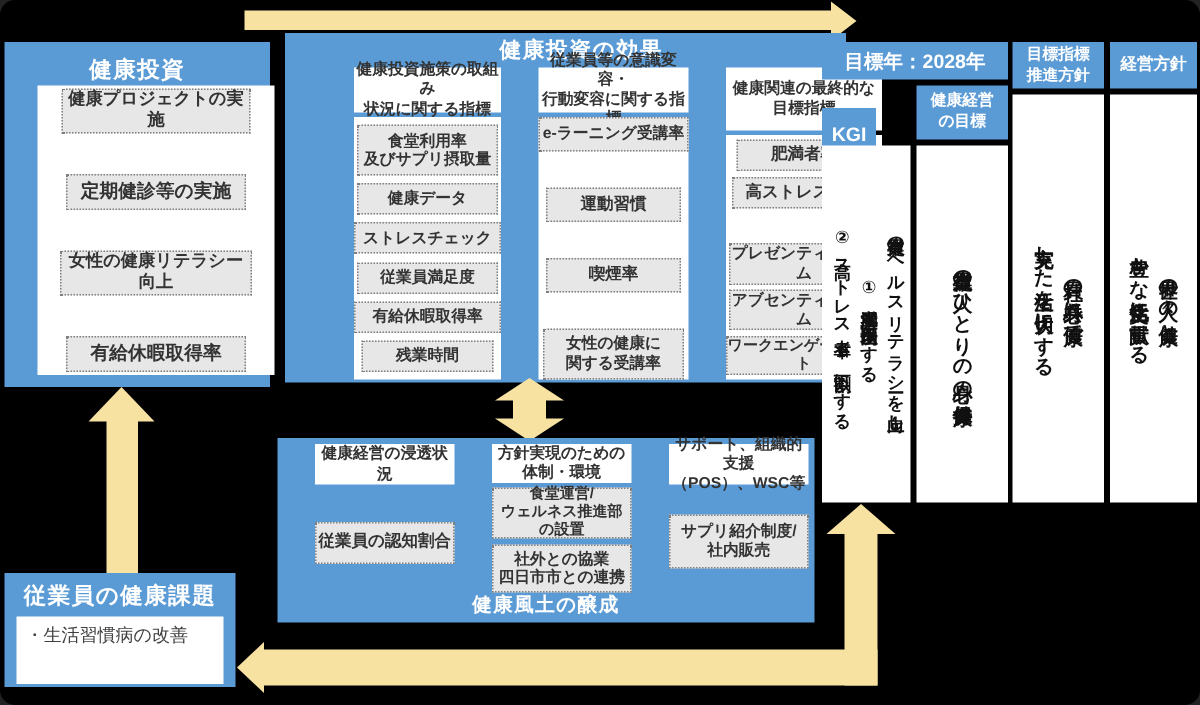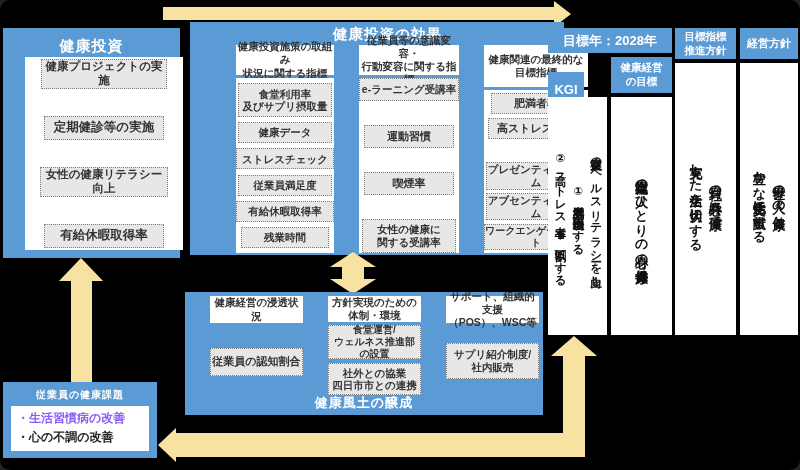--- a/index.html
+++ b/index.html
@@ -107,24 +107,23 @@
 社内販売</div>
       </div>
     </div>
     <div class="sec-title" style="position:absolute;bottom:3px;width:100%;font-size:13px;">健康風土の醸成</div>
   </div>
 
   <div class="tri" style="left:59px;top:258px;border-left:22px solid transparent;border-right:22px solid transparent;border-bottom:23px solid #F8E2A2;"></div>
   <div class="shaft" style="left:71px;top:279px;width:21px;height:103px;"></div>
 
   <div class="abs blue" style="left:3px;top:382px;width:154px;height:76px;">
-    <div class="sec-title" style="margin-top:6px;font-size:10px;">従業員の健康課題</div>
+    <div class="sec-title" style="margin-top:6px;font-size:15px;">従業員の健康課題</div>
     <div class="white-panel" style="margin:4px auto 0 auto;width:138px;height:45px;padding-top:3px;box-sizing:border-box;">
-      <div style="font-size:12px;font-weight:bold;color:#8b5cf6;padding-left:6px;line-height:1.6;">・生活習慣病の改善</div>
-      <div style="font-size:12px;font-weight:bold;color:#222;padding-left:6px;line-height:1.6;">・心の不調の改善</div>
+      <div style="font-size:12px;font-weight:normal;color:#404040;padding-left:6px;line-height:1.6;">・生活習慣病の改善</div>
     </div>
   </div>
 
   <div class="tri" style="left:158px;top:428px;border-top:17px solid transparent;border-bottom:17px solid transparent;border-right:18px solid #F8E2A2;"></div>
   <div class="shaft" style="left:176px;top:433px;width:409px;height:24px;"></div>
   <div class="shaft" style="left:563px;top:355px;width:22px;height:102px;"></div>
   <div class="tri" style="left:551px;top:336px;border-left:23px solid transparent;border-right:23px solid transparent;border-bottom:20px solid #F8E2A2;"></div>
 
   <div class="abs blue lbl" style="left:548px;top:28px;width:124px;height:25px;line-height:25px;font-size:13px;">目標年：2028年</div>
 

